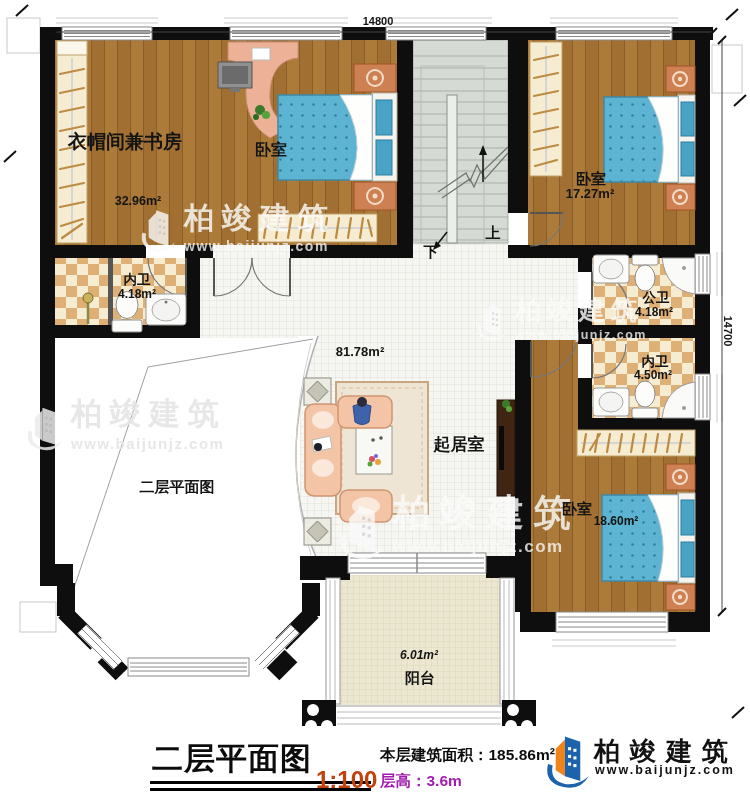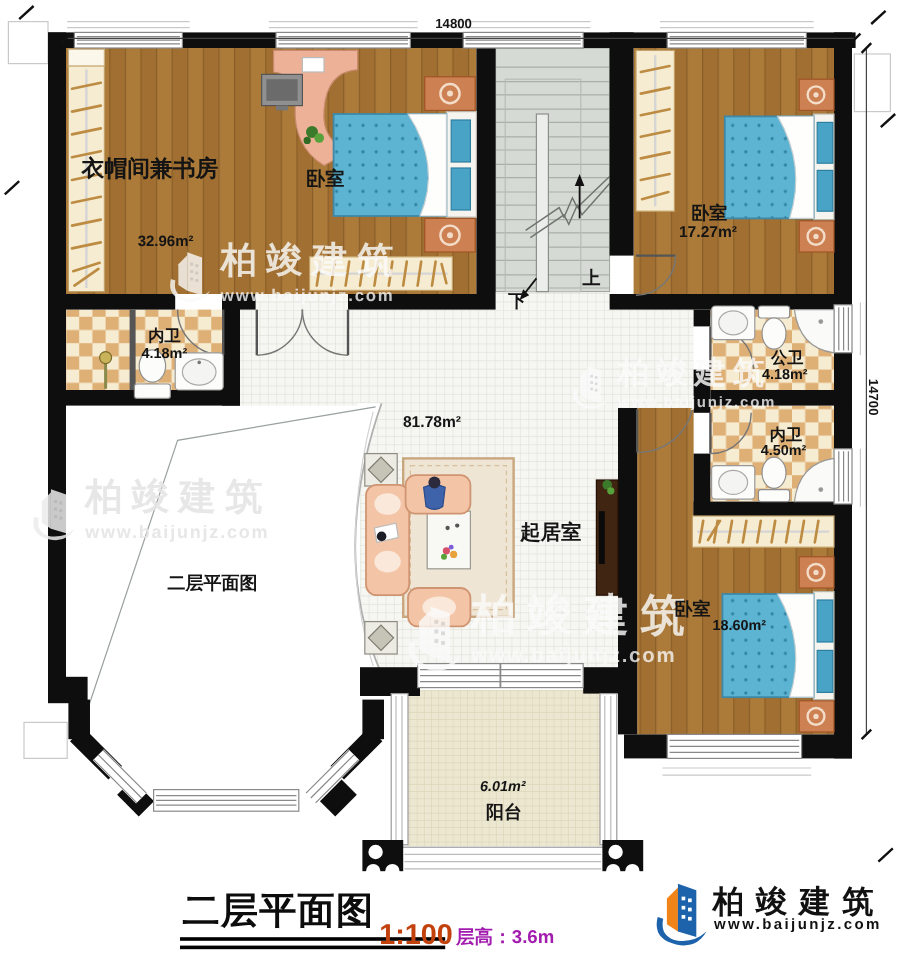--- a/index.html
+++ b/index.html
@@ -470,20 +470,21 @@
 <div class="lbl" style="left:419px;top:655px;font-size:12px;font-style:italic;">6.01m²</div>
 <div class="lbl" style="left:493px;top:232px;font-size:15px;">上</div>
 <div class="lbl" style="left:431px;top:251px;font-size:15px;">下</div>
 <div class="lbl" style="left:378px;top:21px;font-size:11px;">14800</div>
 <div class="lbl rot" style="left:727px;top:331px;font-size:11px;">14700</div>
 
 <div id="footer">
   <div id="fp-title">二层平面图</div>
   <div id="fp-underline"></div>
   <div id="fp-scale">1:100</div>
+  <div id="fp-area">本层建筑面积：185.86m²</div>
   <div id="fp-height">层高：3.6m</div>
   <svg id="fp-logo" width="46" height="56" viewBox="0 0 60 72">
     <polygon points="14,20 26,8 26,56 14,48" fill="#f08419"></polygon>
     <polygon points="26,4 46,11 46,62 26,56" fill="#1d63ac"></polygon>
     <g fill="#ffffff">
           <rect x="30" y="18" width="4" height="4"></rect>
           <rect x="37" y="20" width="4" height="4"></rect>
           <rect x="30" y="28" width="4" height="4"></rect>
           <rect x="37" y="30" width="4" height="4"></rect>
           <rect x="30" y="38" width="4" height="4"></rect>

